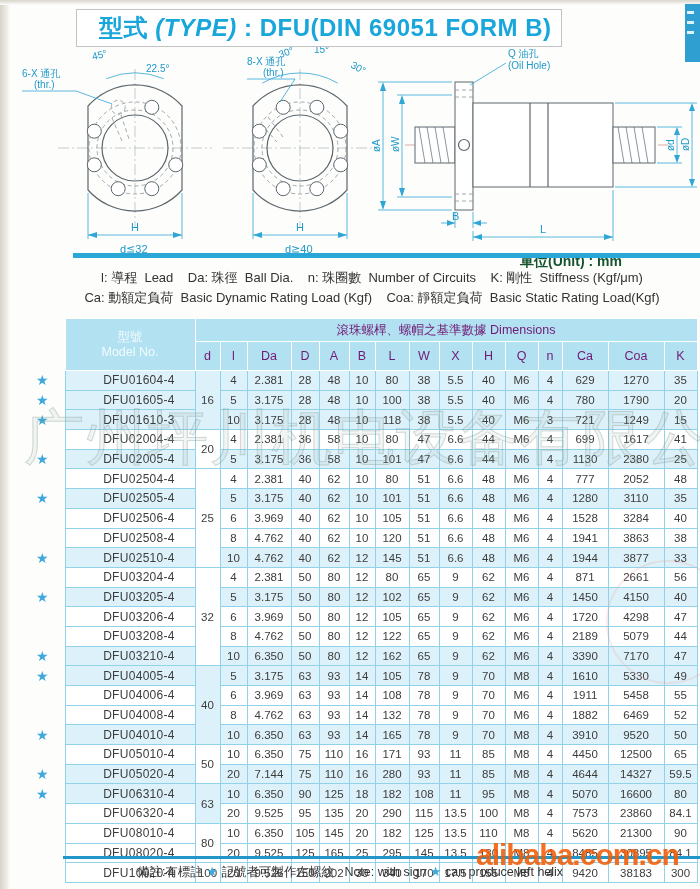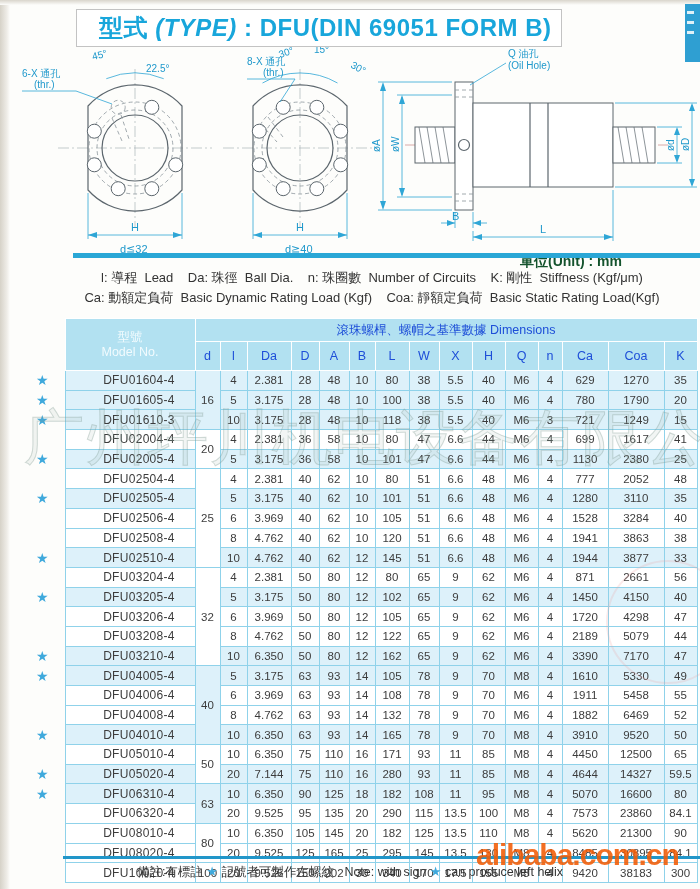--- a/index.html
+++ b/index.html
@@ -41,21 +41,21 @@
   .legend div{font-size:13px;line-height:20px;white-space:pre;margin-left:44px;}
 
   
   .dtable{position:absolute;left:20px;top:318px;border-collapse:collapse;table-layout:fixed;z-index:2;}
   .dtable td{border:1px solid #8fd2ea;text-align:center;color:#3c3c3c;font-size:11.5px;
     padding:0;overflow:hidden;white-space:nowrap;}
   .dtable tbody td{height:18.7px;background:#fff;}
   .dtable tr.tint td{background:#ddf1fa;}
   .starcell{border:none !important;background:#fdfdfb !important;color:#3fa9dc !important;font-size:14px !important;}
   .modelcell{text-align:left;padding-left:18px !important;font-size:12px !important;letter-spacing:.3px;}
-  .hrow td{background:#b2e1f1;border:1px solid #ffffff;color:#1d4ed8;}
+  .hrow td{background:#b2e1f1;border:1px solid #ffffff;color:#701a75;}
   .hmodel{color:#f2fbfe !important;font-size:12.5px !important;line-height:15px;}
   .hdims{font-size:12.5px !important;}
   .h2 td{height:28px;font-size:12.5px !important;}
   .h1 td{height:22px;}
   .dcell{background:#fff;}
   .botline{position:absolute;left:63px;top:856px;width:637px;height:3px;background:#2196c9;z-index:4;}
 
   .footnote{position:absolute;left:0;top:864px;width:700px;text-align:center;z-index:3;color:#333;
     font-size:12.5px;white-space:pre;}
   .footnote .fstar{color:#3fa9dc;font-size:13px;}

